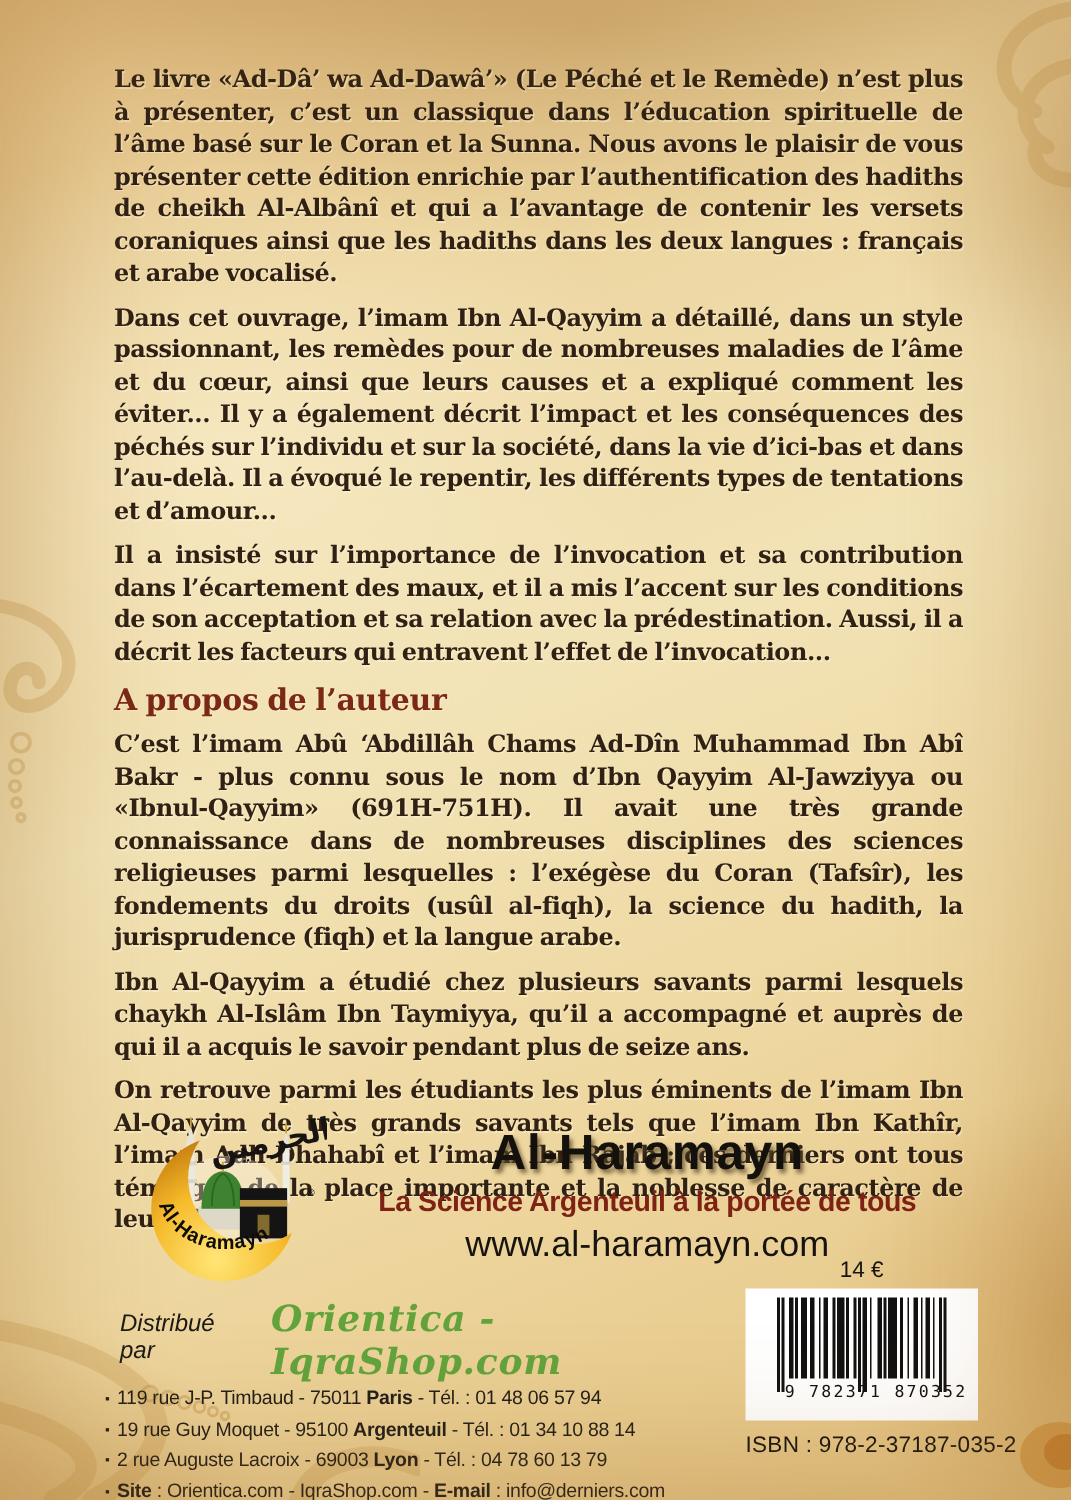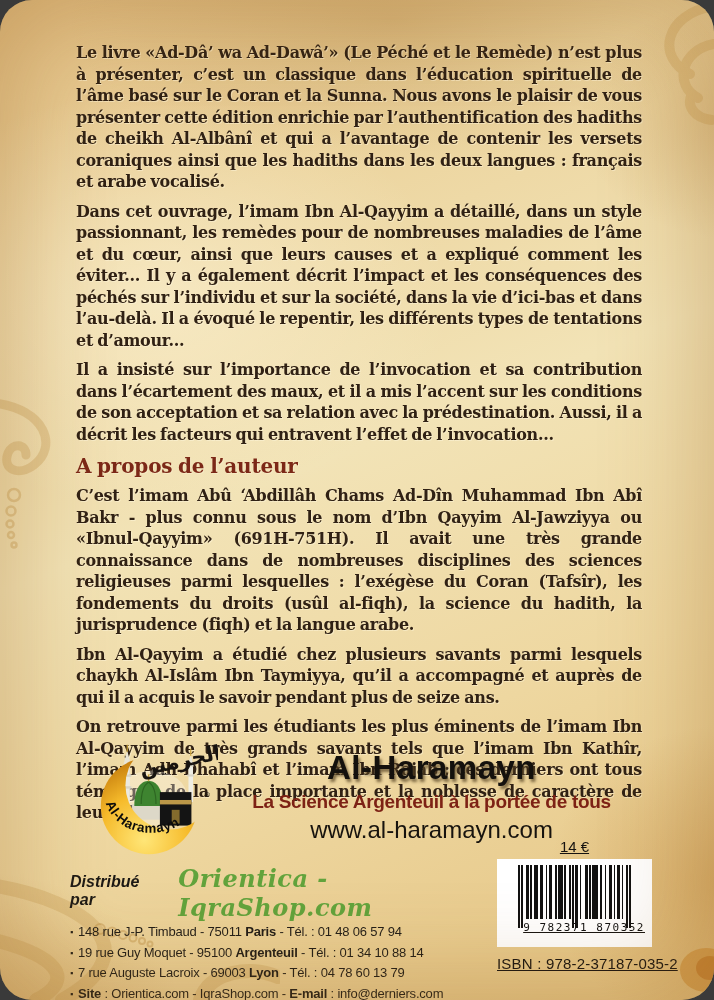--- a/index.html
+++ b/index.html
@@ -7,21 +7,20 @@
   .page {
     position:relative; width:714px; height:1000px; margin:0 auto; overflow:hidden;
     font-family:"DejaVu Serif", serif;
     background:
       radial-gradient(ellipse 420px 300px at 22% 30%, rgba(255,248,222,0.50), transparent 70%),
       radial-gradient(ellipse 500px 220px at 55% 2%, rgba(146,92,22,0.20), transparent 65%),
       radial-gradient(ellipse 300px 260px at 102% 88%, rgba(170,100,20,0.28), transparent 60%),
       radial-gradient(ellipse 340px 240px at -4% 102%, rgba(168,104,26,0.30), transparent 62%),
       radial-gradient(ellipse 260px 200px at 103% 12%, rgba(160,100,25,0.22), transparent 60%),
       linear-gradient(158deg, #e2bf84 0%, #ecd49e 22%, #f2e3b6 46%, #eed7a0 70%, #e4c381 100%);
-    border-radius: 32px;
   }
   .page::after {
     content:""; position:absolute; inset:0; pointer-events:none;
     box-shadow: inset 0 0 95px 18px rgba(148,94,26,0.30);
   }
   .ornament { position:absolute; pointer-events:none; }
 
   
   .text-col {
     position:absolute; left:76px; top:42px; width:566px;
@@ -39,36 +38,36 @@
   .logo-box { position:absolute; left:90px; top:740px; width:128px; height:118px; }
   .pub-center { position:absolute; left:215px; right:66px; top:750px; text-align:center;
     font-family:"Liberation Sans", sans-serif; }
   .pub-title { font-size:33px; font-weight:bold; color:#14110d; letter-spacing:0.5px;
     text-shadow:2px 3px 3px rgba(88,70,38,0.75); line-height:36px; }
   .pub-tagline { margin-top:5px; font-size:19px; font-weight:bold; color:#7d2215; letter-spacing:-0.3px; }
   .pub-site { margin-top:3px; font-size:24px; color:#17130e; }
 
   
   .price-block { position:absolute; left:497px; top:838px; width:210px;
-    font-family:"Liberation Sans", sans-serif; color:#161310;text-decoration:underline; }
+    font-family:"Liberation Sans", sans-serif; color:#161310; }
   .price { width:155px; text-align:center; font-size:15px; margin-bottom:4px; }
   .bc-box { width:155px; height:88px; background:#ffffff; padding:6px 7px 3px 7px; }
   .bc-bars { display:flex; align-items:flex-start; justify-content:center; height:64px; }
   .bc-bar { background:#111; height:54px; }
   .bc-bar.sp { background:transparent; }
   .bc-bar.g { height:63px; }
   .bc-digits { text-align:right; font-family:"DejaVu Sans Mono", monospace;
     font-size:11px; letter-spacing:1.5px; color:#111; margin-top:-8px; background:transparent; }
   .isbn { margin-top:8px; font-size:15px; white-space:nowrap; letter-spacing:0.2px; }
 
   
   .dist { position:absolute; left:70px; top:864px; width:420px;
     font-family:"Liberation Sans", sans-serif; color:#211d17; }
   .dist-head { display:flex; align-items:baseline; }
-  .dist-prefix { font-style:italic; font-weight:bold; font-size:16px; color:#1c1915; }
+  .dist-prefix { font-style:italic; font-weight:normal; font-size:16px; color:#1c1915;margin-left:10px; }
   .dist-brand { font-family:"DejaVu Serif", serif; font-style:italic; font-weight:bold;
     font-size:24px; color:#62a33c; margin-left:21px; letter-spacing:0.5px; }
   .dist-line { font-size:13px; line-height:19.5px; letter-spacing:-0.2px; }
   .dist-line .blt { font-size:9px; vertical-align:1px; margin-right:5px; }
   .dist-line b { font-weight:bold; }
 </style>
 </head>
 <body>
 
 <div class="page">
@@ -239,26 +238,26 @@
     </div>
     <div class="isbn">ISBN : 978-2-37187-035-2</div>
   </div>
 
   <div class="dist">
     <div class="dist-head">
       <span class="dist-prefix">Distribué par</span>
       <span class="dist-brand">Orientica - IqraShop.com</span>
     </div>
     <div class="dist-line">
-      <span class="blt">▪</span><span>148 rue J-P. Timbaud - 75011 </span><b>Paris</b><span> - Tél. : 01 48 06 57 94</span>
+      <span class="blt">▪</span><span>119 rue J-P. Timbaud - 75011 </span><b>Paris</b><span> - Tél. : 01 48 06 57 94</span>
     </div>
     <div class="dist-line">
       <span class="blt">▪</span><span>19 rue Guy Moquet - 95100 </span><b>Argenteuil</b><span> - Tél. : 01 34 10 88 14</span>
     </div>
     <div class="dist-line">
-      <span class="blt">▪</span><span>7 rue Auguste Lacroix - 69003 </span><b>Lyon</b><span> - Tél. : 04 78 60 13 79</span>
+      <span class="blt">▪</span><span>2 rue Auguste Lacroix - 69003 </span><b>Lyon</b><span> - Tél. : 04 78 60 13 79</span>
     </div>
     <div class="dist-line">
       <span class="blt">▪</span><b>Site</b><span> : Orientica.com - IqraShop.com - </span><b>E-mail</b><span> : info@derniers.com</span>
     </div>
   </div>
 
 </div>
 
 </body></html>

